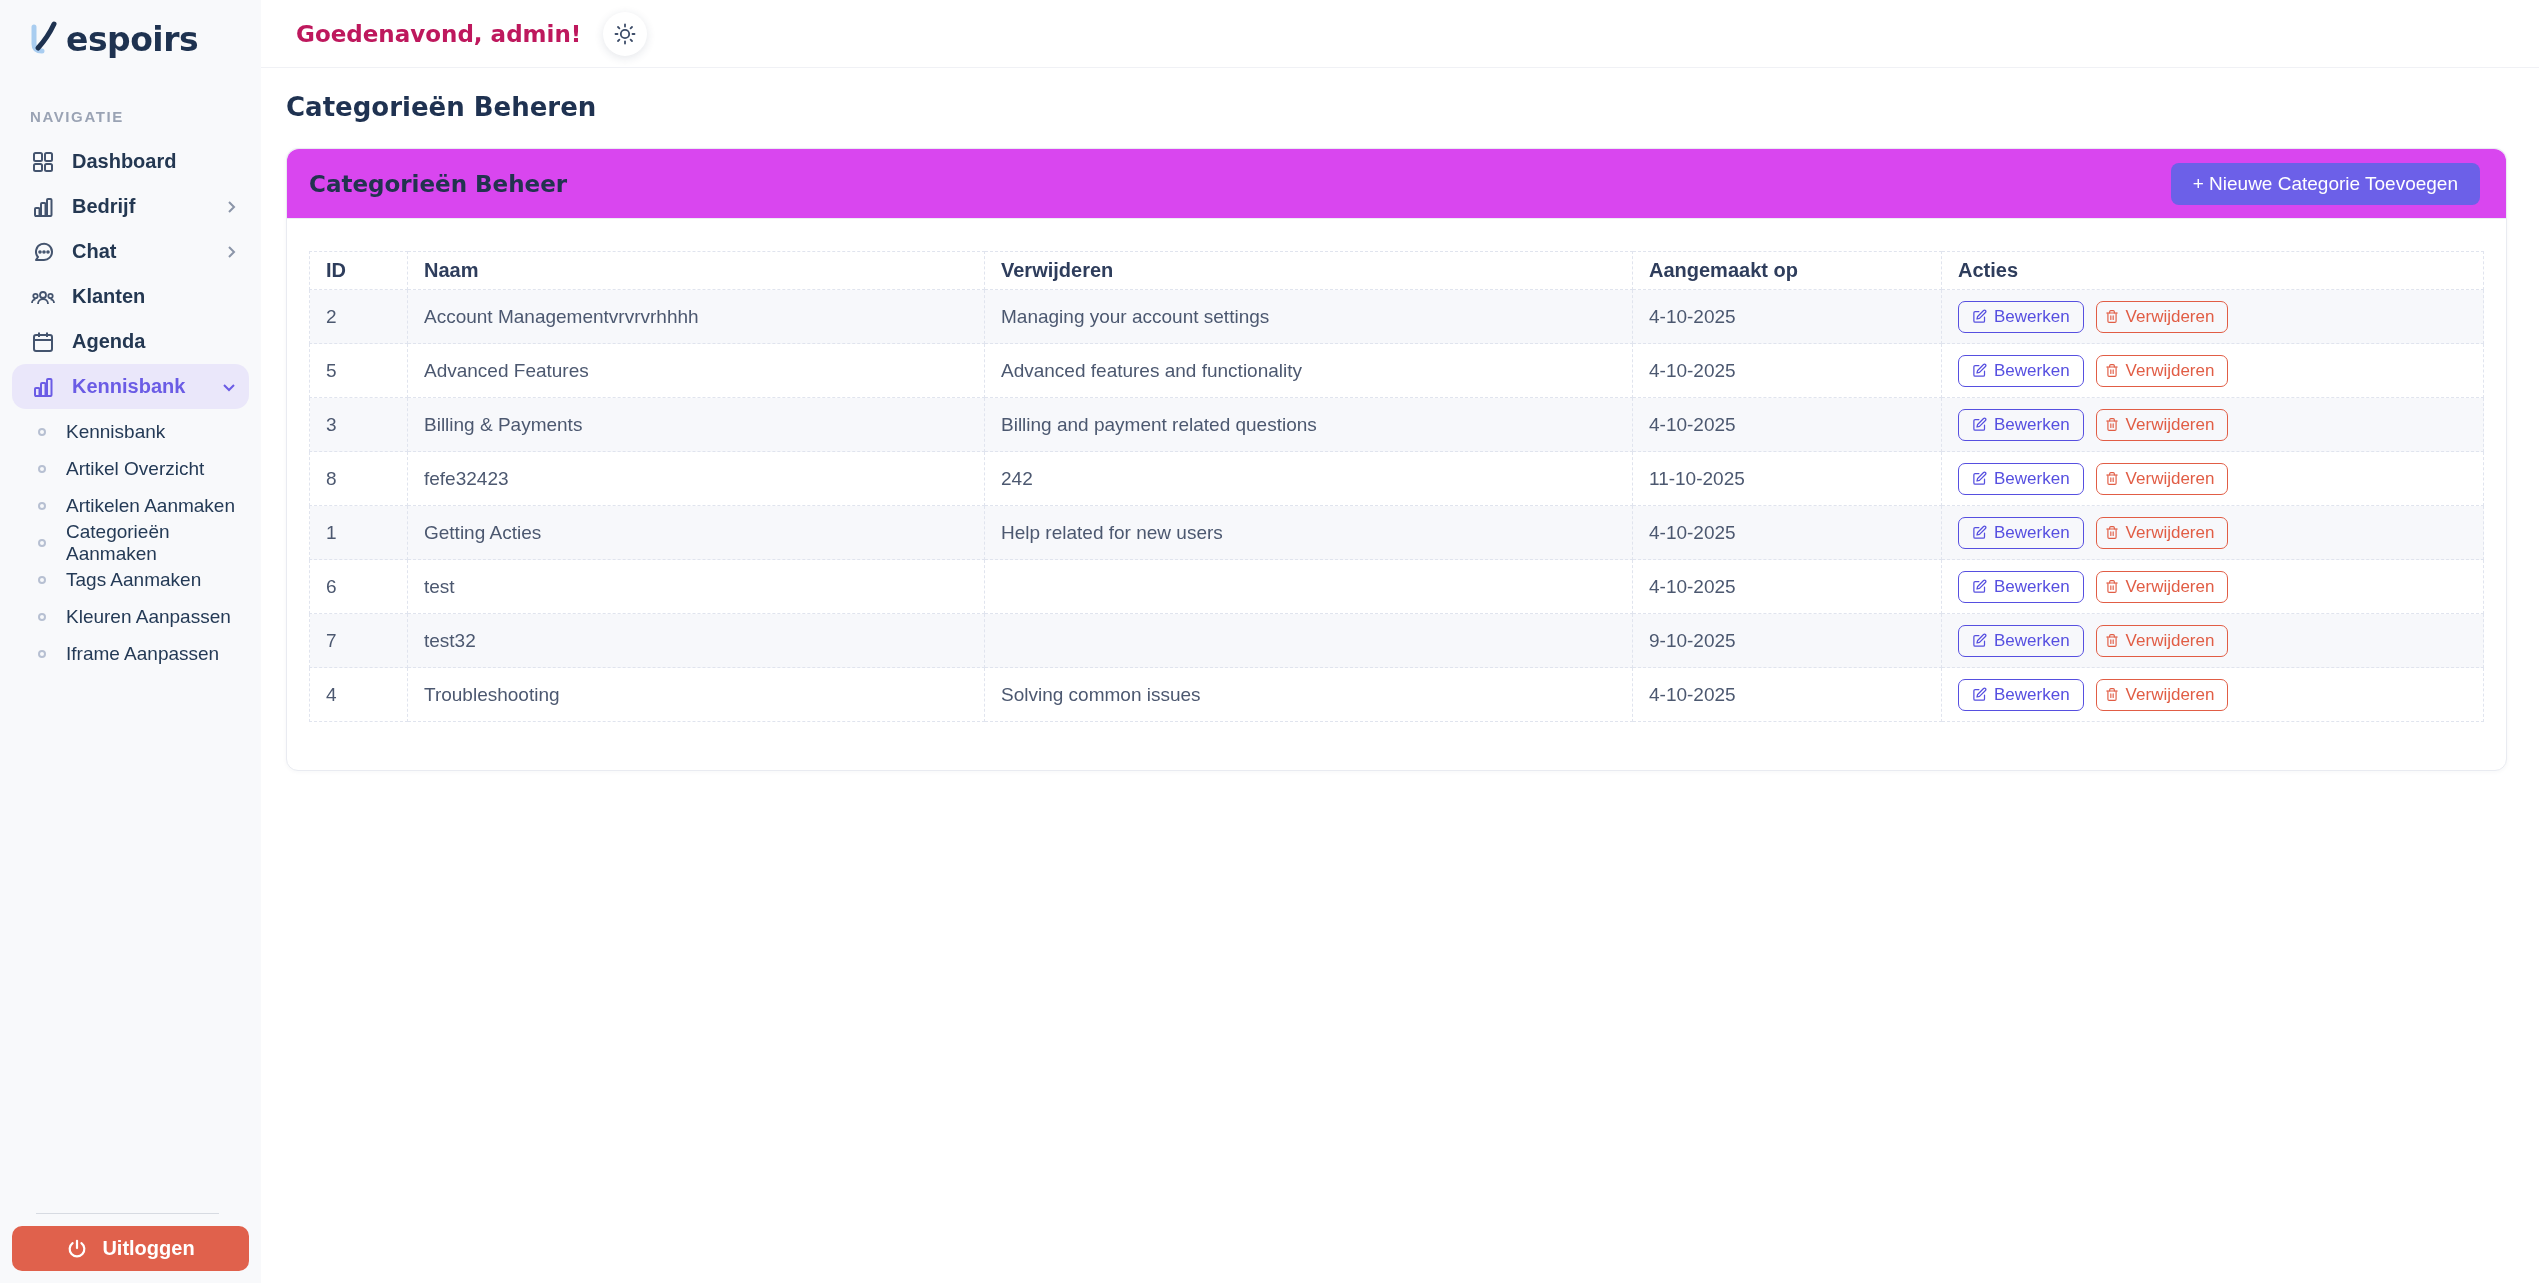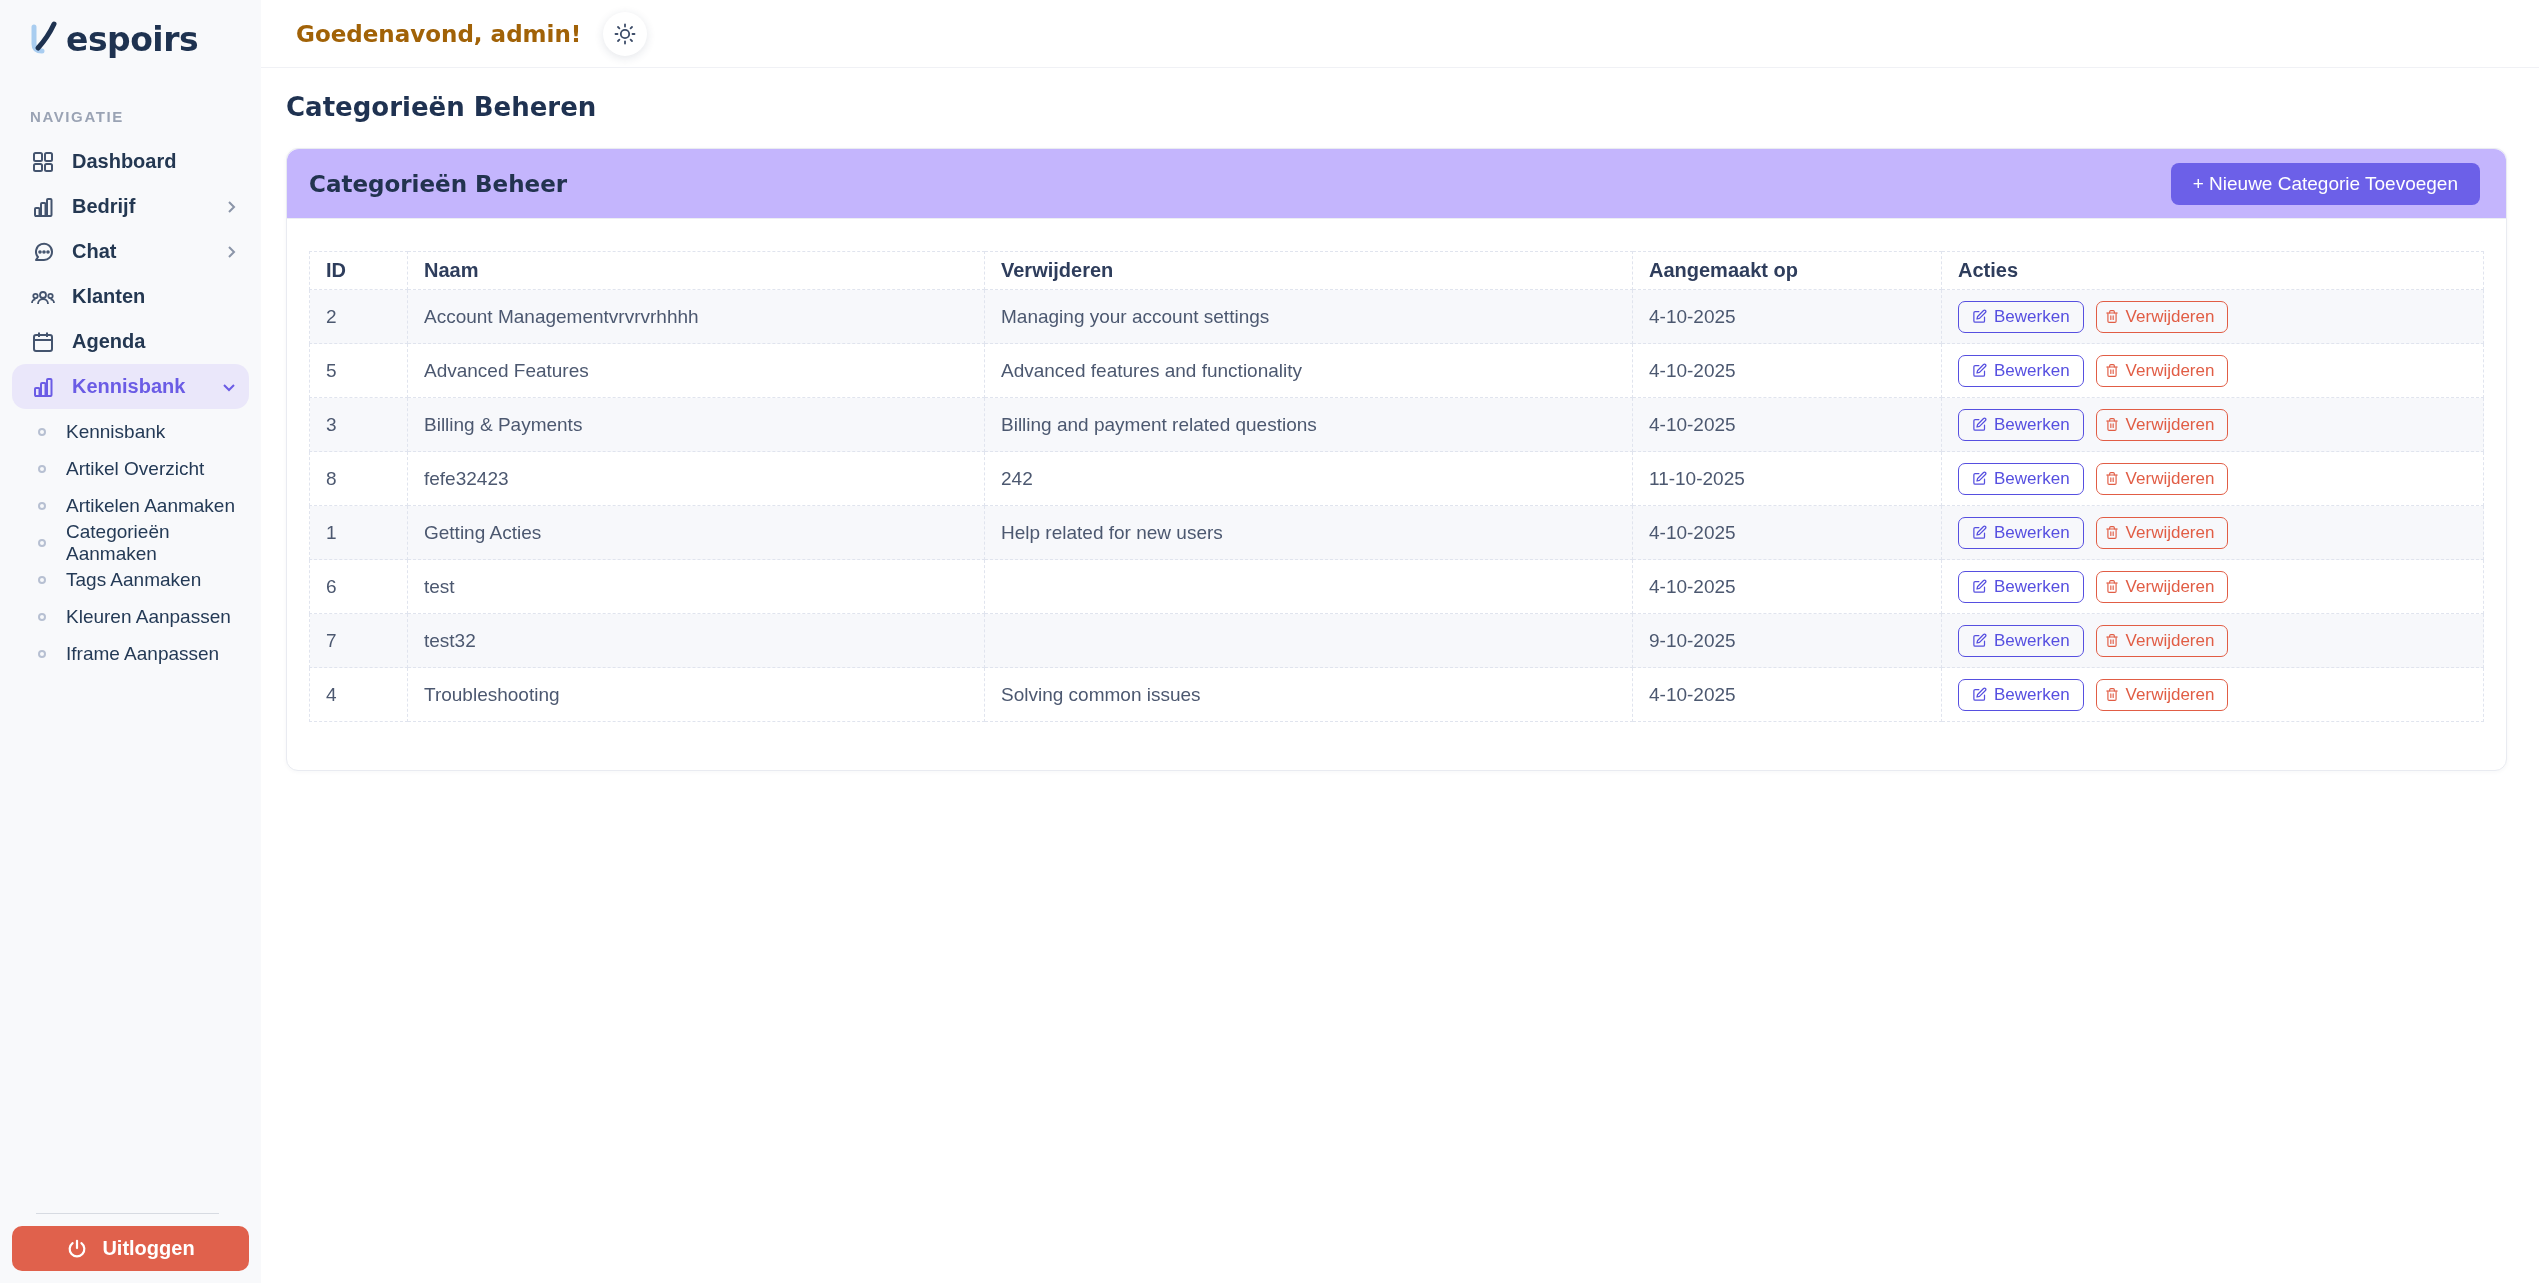--- a/index.html
+++ b/index.html
@@ -35,33 +35,33 @@
   .sidebar-divider { height:1px; background:#d7dbe2; margin:0 42px 12px 36px; }
   .logout-btn { margin:0 12px 12px 12px; height:45px; background:#e0614c; border:none;
     border-radius:10px; color:#ffffff; font-size:20px; font-weight:600;
     font-family:"Liberation Sans", sans-serif; display:flex; align-items:center;
     justify-content:center; gap:14px; cursor:pointer; }
 
   
   .topbar { position:absolute; left:261px; top:0; right:0; height:68px; background:#ffffff;
     border-bottom:1px solid #f0f1f5; display:flex; align-items:center; padding-left:35px; }
   .greeting { font-family:"DejaVu Sans", sans-serif; font-weight:bold; font-size:23px;
-    color:#a16207; }
+    color:#be185d; }
   .theme-btn { width:44px; height:44px; margin-left:22px; border-radius:50%; border:none;
     background:#ffffff; box-shadow:0 2px 10px rgba(30,50,80,0.12); display:flex;
     align-items:center; justify-content:center; cursor:pointer; }
 
   
   .main { position:absolute; left:261px; top:68px; right:0; bottom:0; background:#ffffff;
     padding:24px 32px 0 25px; }
   .page-title { font-family:"DejaVu Sans", sans-serif; font-weight:bold; font-size:26px;
     color:#1f3251; }
   .card { margin-top:26px; background:#ffffff; border:1px solid #e9ebf1; border-radius:12px;
     box-shadow:0 1px 4px rgba(30,50,80,0.04); }
-  .card-header { height:70px; background:#c4b5fd; border-bottom:1px solid #eceef3;
+  .card-header { height:70px; background:#d946ef; border-bottom:1px solid #eceef3;
     border-radius:12px 12px 0 0; display:flex; align-items:center;
     justify-content:space-between; padding:0 26px 0 22px; }
   .card-title { font-family:"DejaVu Sans", sans-serif; font-weight:bold; font-size:23px;
     color:#22334f; }
   .add-btn { height:42px; background:#6c60e8; color:#ffffff; border:none; border-radius:8px;
     padding:0 22px; font-size:19px; font-family:"Liberation Sans", sans-serif;
     cursor:pointer; }
   .card-body { padding:32px 22px 48px 22px; }
 
   table { width:100%; border-collapse:collapse; }

